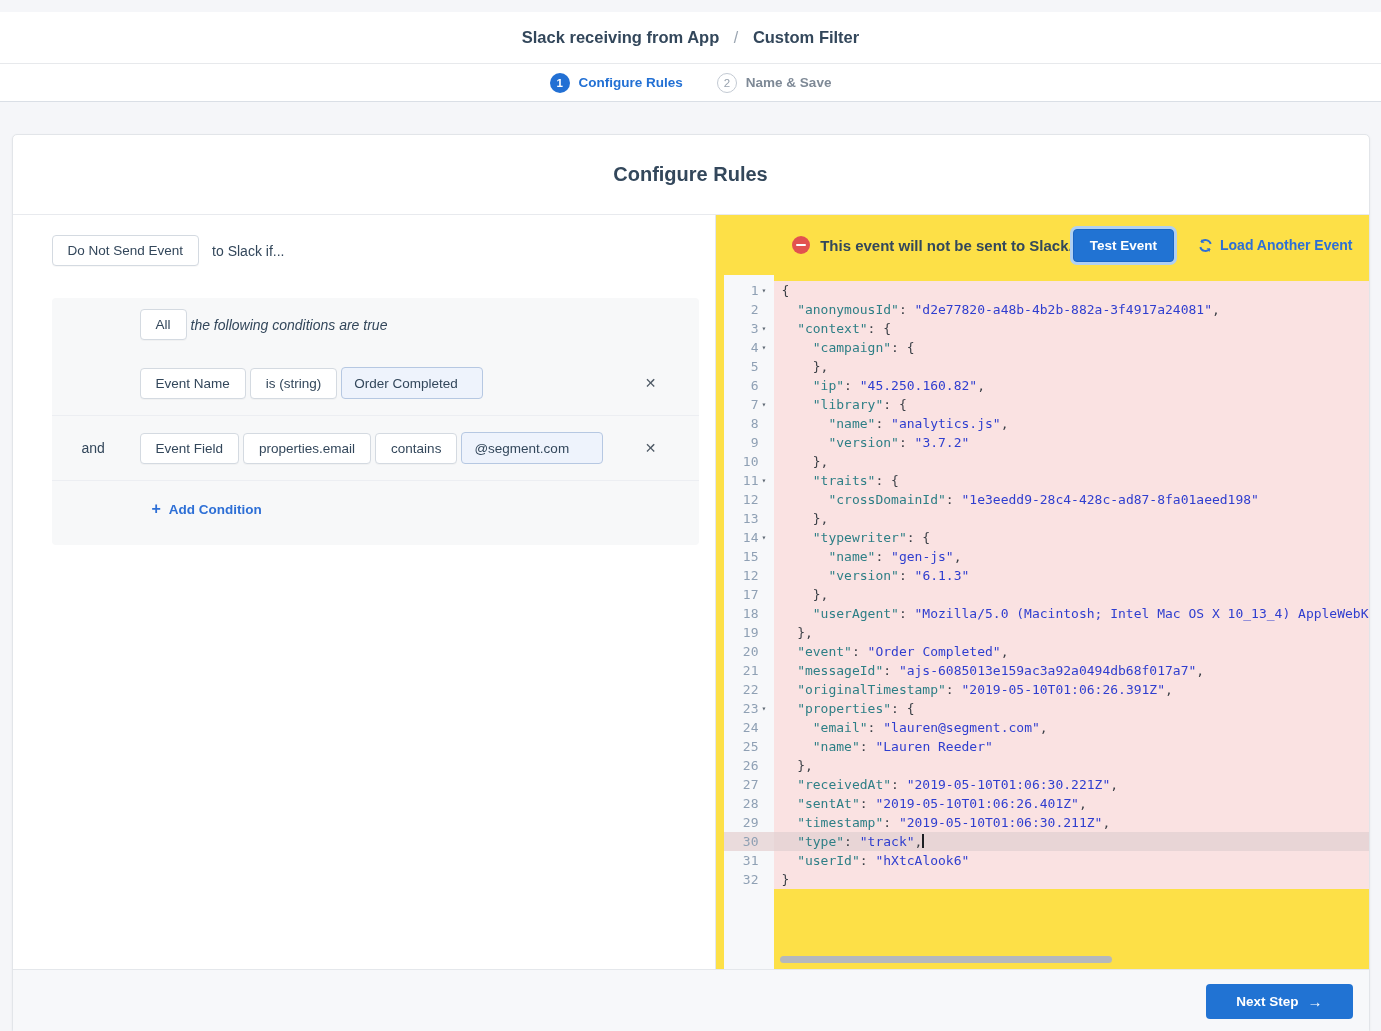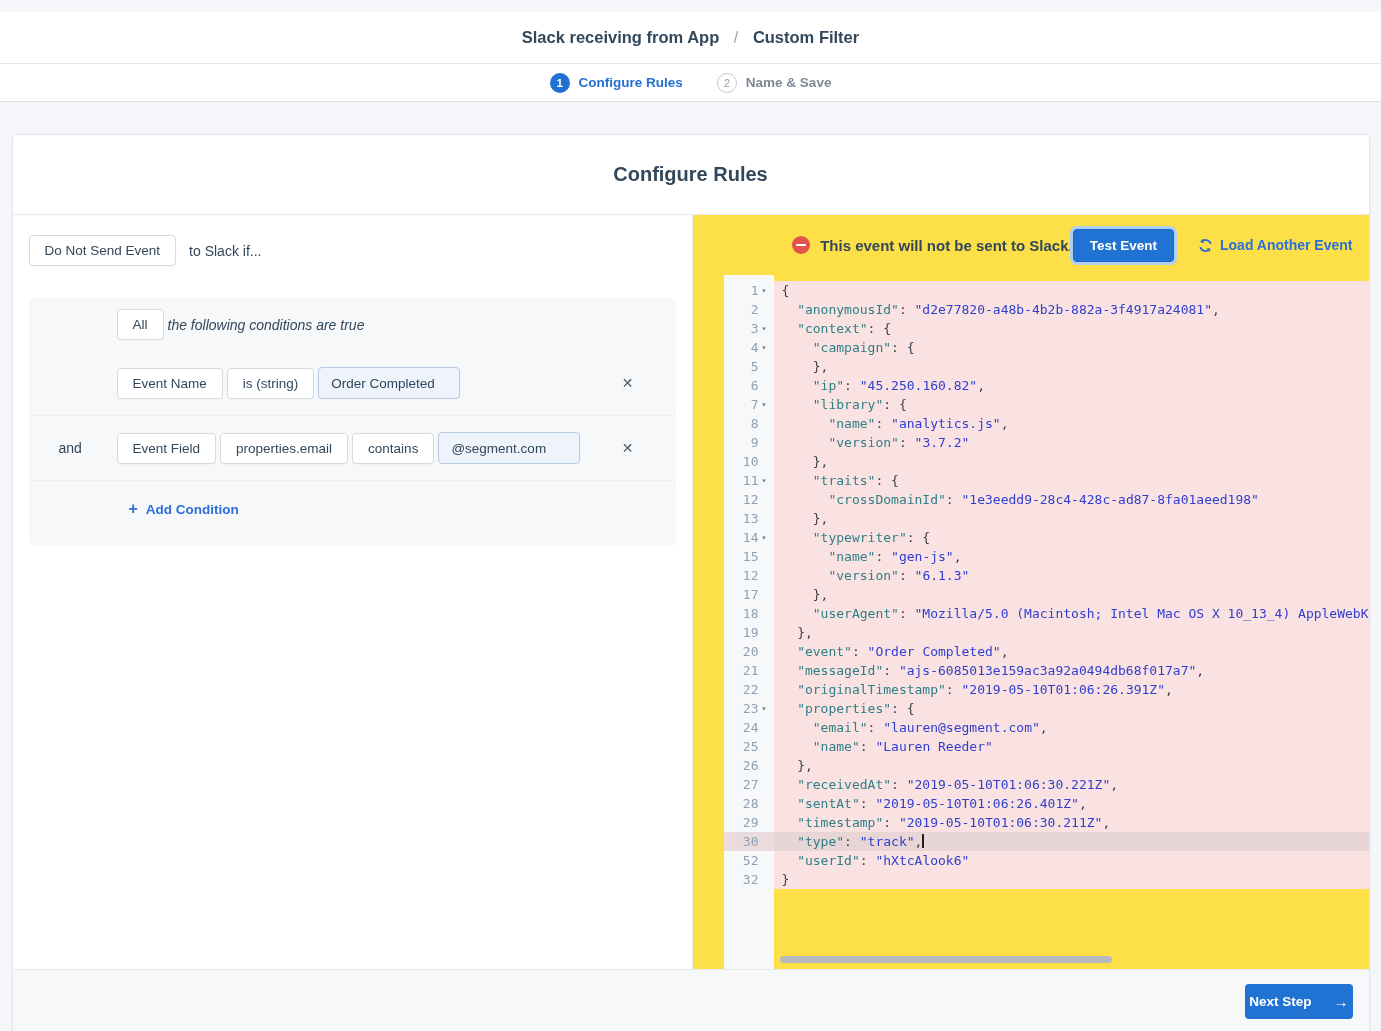--- a/index.html
+++ b/index.html
@@ -22,21 +22,21 @@
   .step.inactive .step-circle { background:#fff; border:1.5px solid #c3cad3; color:#98a2ae; }
   .step.inactive .step-label { color:#7e8996; font-weight:600; font-size:13.5px; }
 
   
   .card { width:1358px; height:900px; margin:32px auto 0; background:#fff;
     border:1px solid #e2e5e9; border-radius:5px; box-shadow:0 1px 3px rgba(0,0,0,.05);
     display:flex; flex-direction:column; overflow:hidden; }
   .card-header { height:80px; border-bottom:1px solid #e8eaee; display:flex;
     align-items:center; justify-content:center; flex:none; }
   .card-header h1 { font-size:20px; font-weight:700; color:#33475b; }
-  .card-body { flex:1; display:flex; min-height:0; }
+  .card-body { flex:1; display:flex; min-height:0;padding-left:23px; }
   .card-footer { height:64px; flex:none; background:#f7f8fa; border-top:1px solid #e4e7eb;
     display:flex; align-items:center; justify-content:flex-end; padding:0 16px; }
 
   
   .left-panel { width:680px; flex:none; border-right:1px solid #e4e7eb;
     padding:20px 16px; overflow:hidden; }
   .action-row { display:flex; align-items:center; gap:13px; }
   .btn-chip { background:#fff; border:1px solid #d4dae1; border-radius:4px;
     font-size:13.5px; color:#33475b; padding:0 15px; height:31px;
     display:inline-flex; align-items:center; cursor:pointer;
@@ -91,22 +91,22 @@
   .code-line.active { background:#e8d5d6; }
   .tok-p { color:#3a3f46; }
   .tok-k { color:#2e7f86; }
   .tok-s { color:#2f3ecf; }
   .cursor-bar { display:inline-block; width:1.5px; height:14px; background:#1c1f23;
     vertical-align:-2px; }
   .hscroll-thumb { position:absolute; left:56px; bottom:6px; width:332px; height:7px;
     border-radius:4px; background:#b5b8bc; cursor:pointer; }
 
   .next-btn { background:#2173d3; color:#fff; font-size:13.5px; font-weight:600;
-    border:none; border-radius:4px; padding:10px 4px; display:inline-flex;
-    gap:22px; cursor:pointer; font-family:"Liberation Sans", sans-serif; }
+    border:none; border-radius:4px; padding:10px 30px; display:inline-flex;
+    gap:9px; cursor:pointer; font-family:"Liberation Sans", sans-serif; }
   .next-arrow { font-size:15px; line-height:1; }
   .refresh-icon { width:15px; height:15px; }
 </style>
 </head>
 <body>
 
 <header class="topbar">
   <div class="title">
     <span>Slack receiving from App</span>
     <span class="sep">/</span>
@@ -310,21 +310,21 @@
             </div>
             <div class="gutter-row">
               <span class="gutter-num">29</span>
               <span class="gutter-fold"></span>
             </div>
             <div class="gutter-row active">
               <span class="gutter-num">30</span>
               <span class="gutter-fold"></span>
             </div>
             <div class="gutter-row">
-              <span class="gutter-num">52</span>
+              <span class="gutter-num">31</span>
               <span class="gutter-fold"></span>
             </div>
             <div class="gutter-row">
               <span class="gutter-num">32</span>
               <span class="gutter-fold"></span>
             </div>
           </div>
         <div class="code-area" id="editor-code">
             <div class="code-line"><span></span><span class="tok-p">{</span></div>
             <div class="code-line"><span>  </span><span class="tok-k">"anonymousId"</span><span class="tok-p">: </span><span class="tok-s">"d2e77820-a48b-4b2b-882a-3f4917a24081"</span><span class="tok-p">,</span></div>

